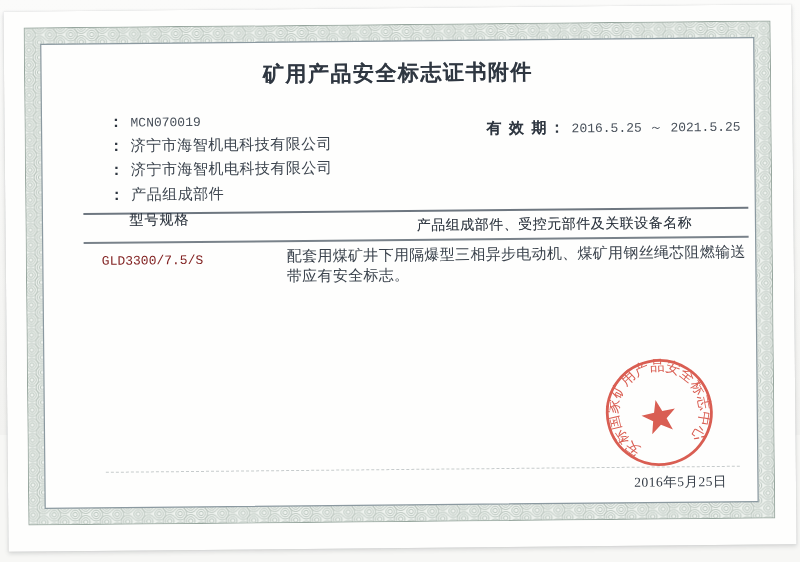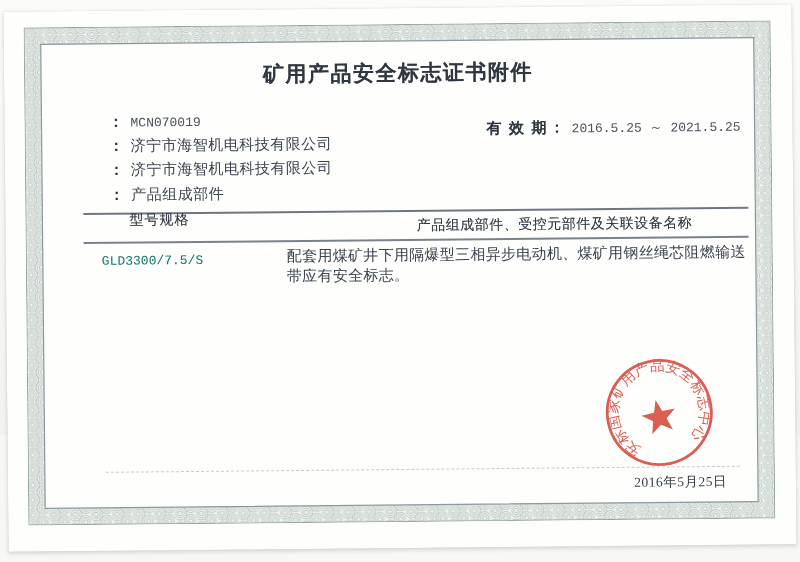--- a/index.html
+++ b/index.html
@@ -109,21 +109,21 @@
     font-size: 14px;
     color: #2f3741;
     letter-spacing: 0.5px;
     text-shadow: 0 0 0.4px rgba(47,55,65,0.4);
   }
   .td-model {
     position: absolute;
     left: 96px; top: 243px;
     font-family: "Liberation Mono", "DejaVu Sans Mono", monospace;
     font-size: 13px;
-    color: #0f766e;
+    color: #7f1d1d;
   }
   .td-components {
     position: absolute;
     left: 281px; top: 238px;
     width: 466px;
     font-size: 15px;
     line-height: 19.5px;
     color: #3a424c;
     letter-spacing: 0.3px;
   }

